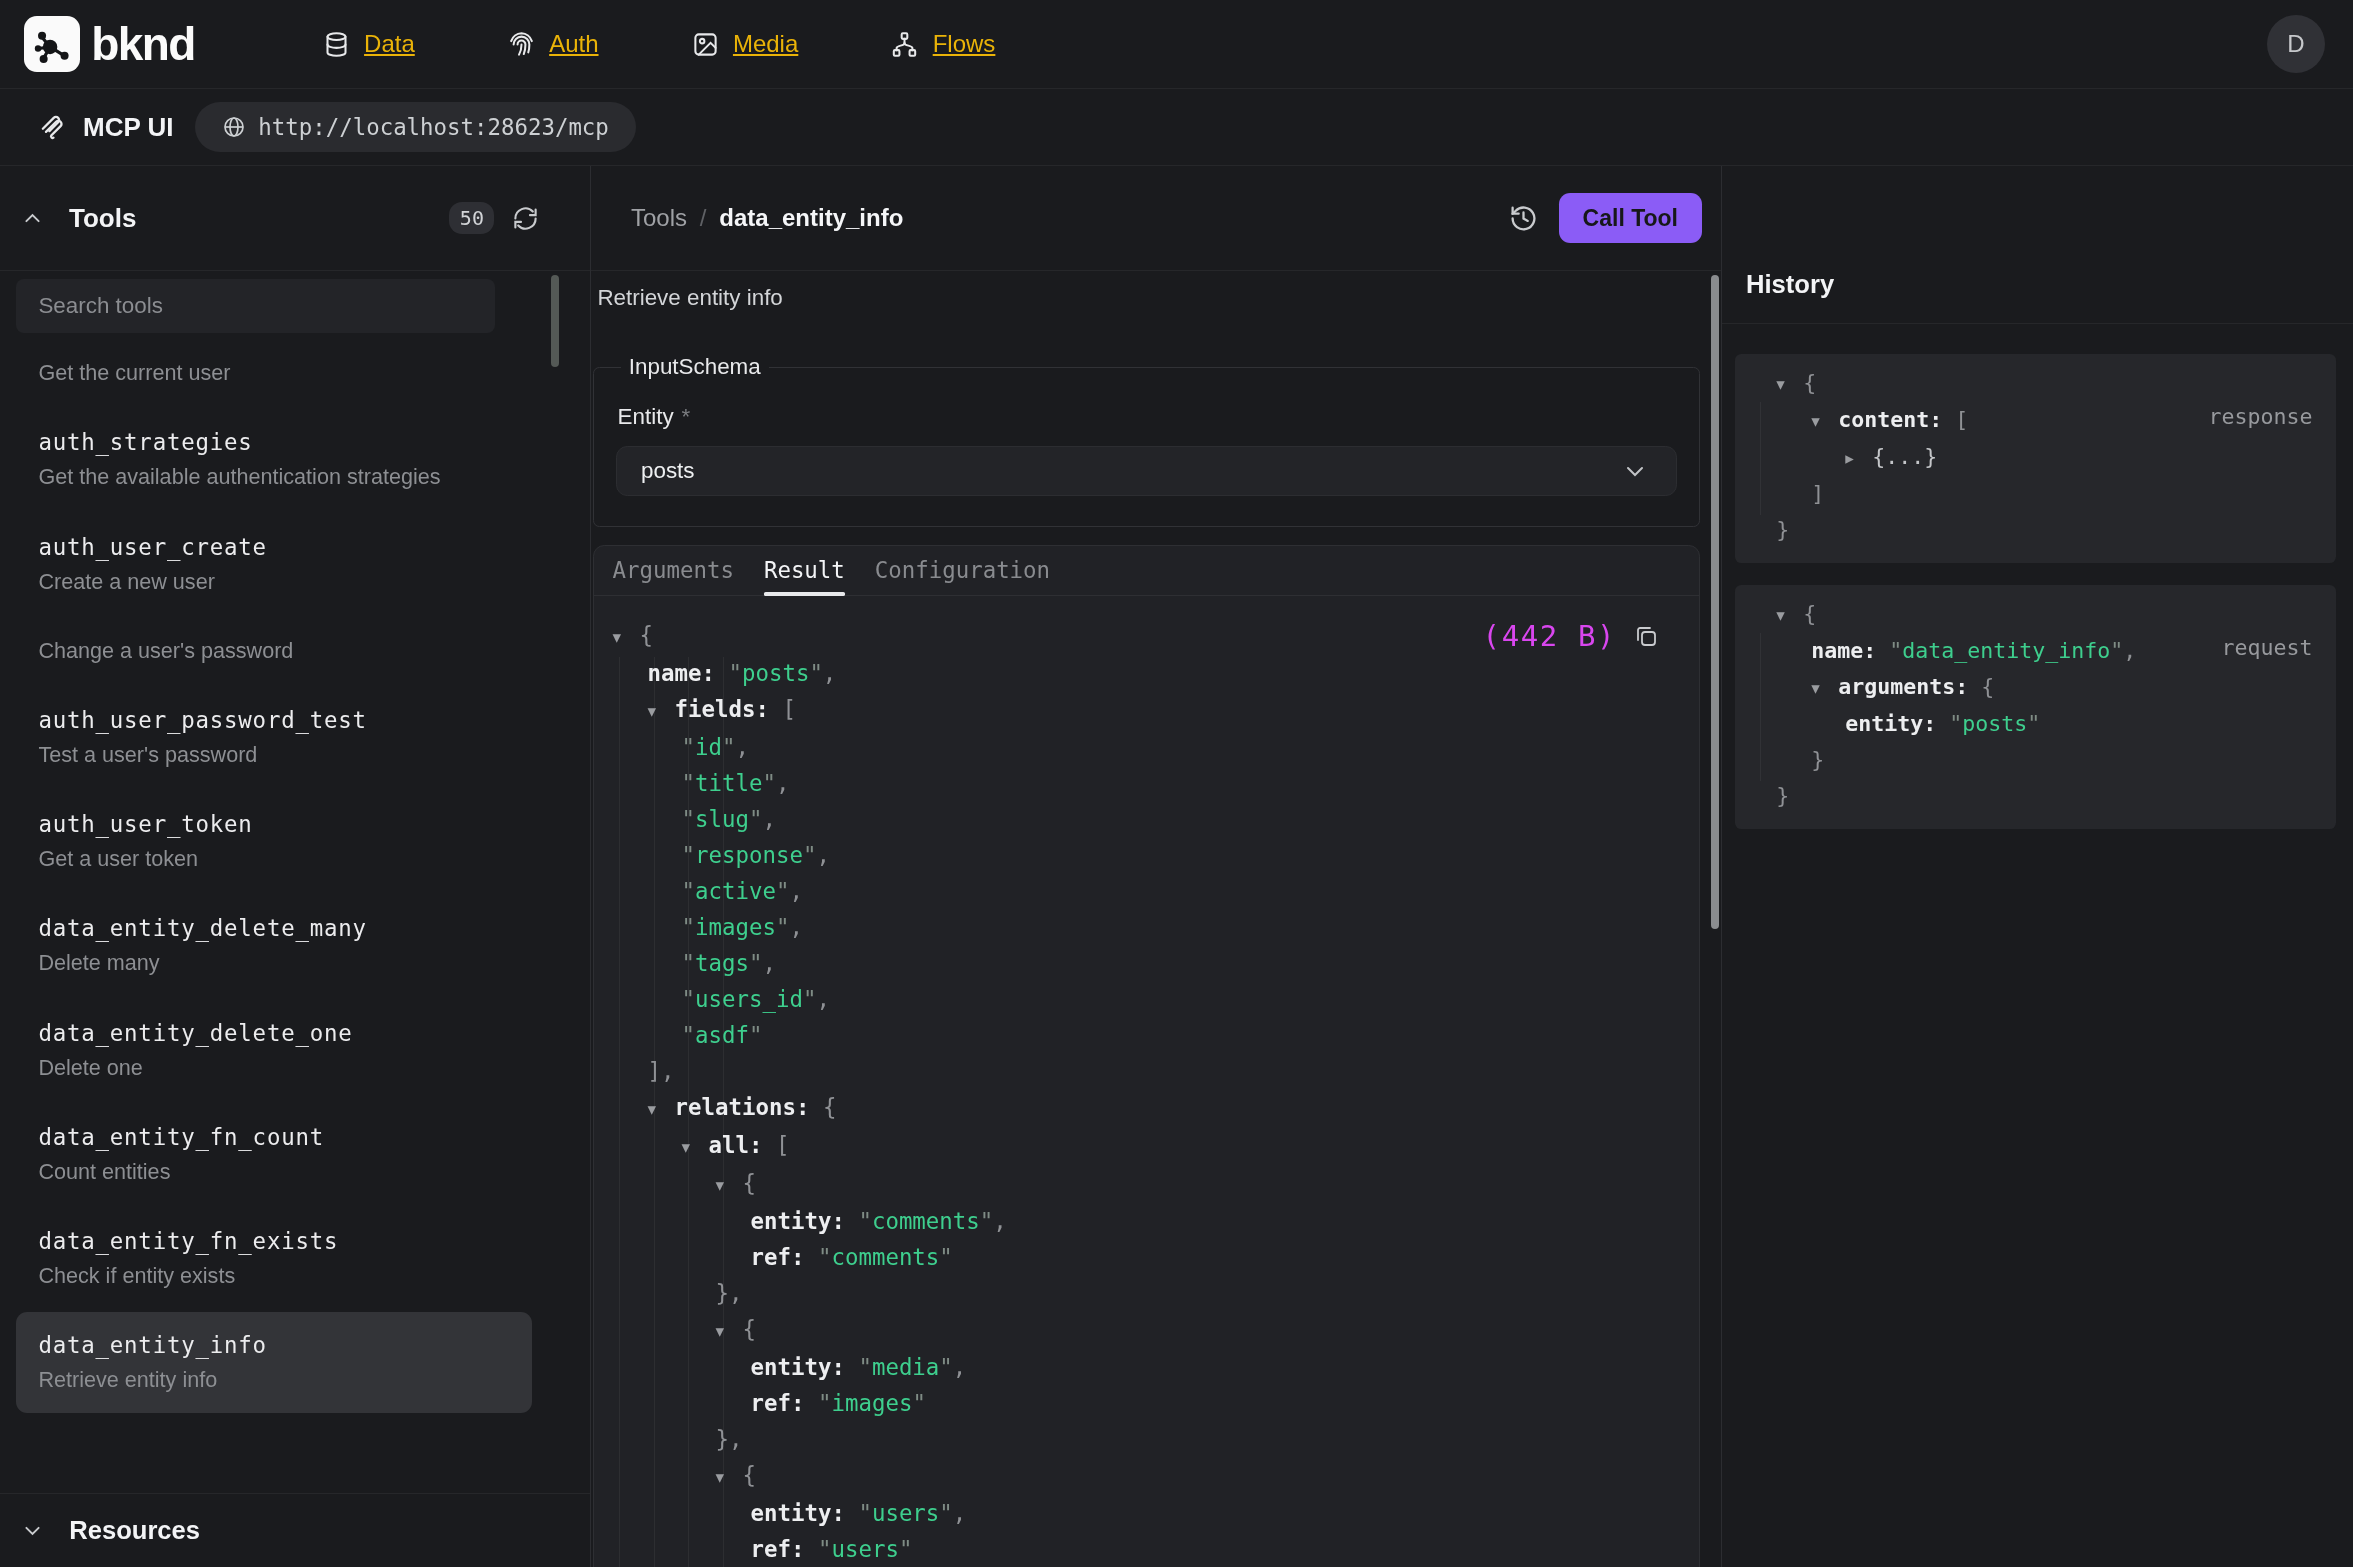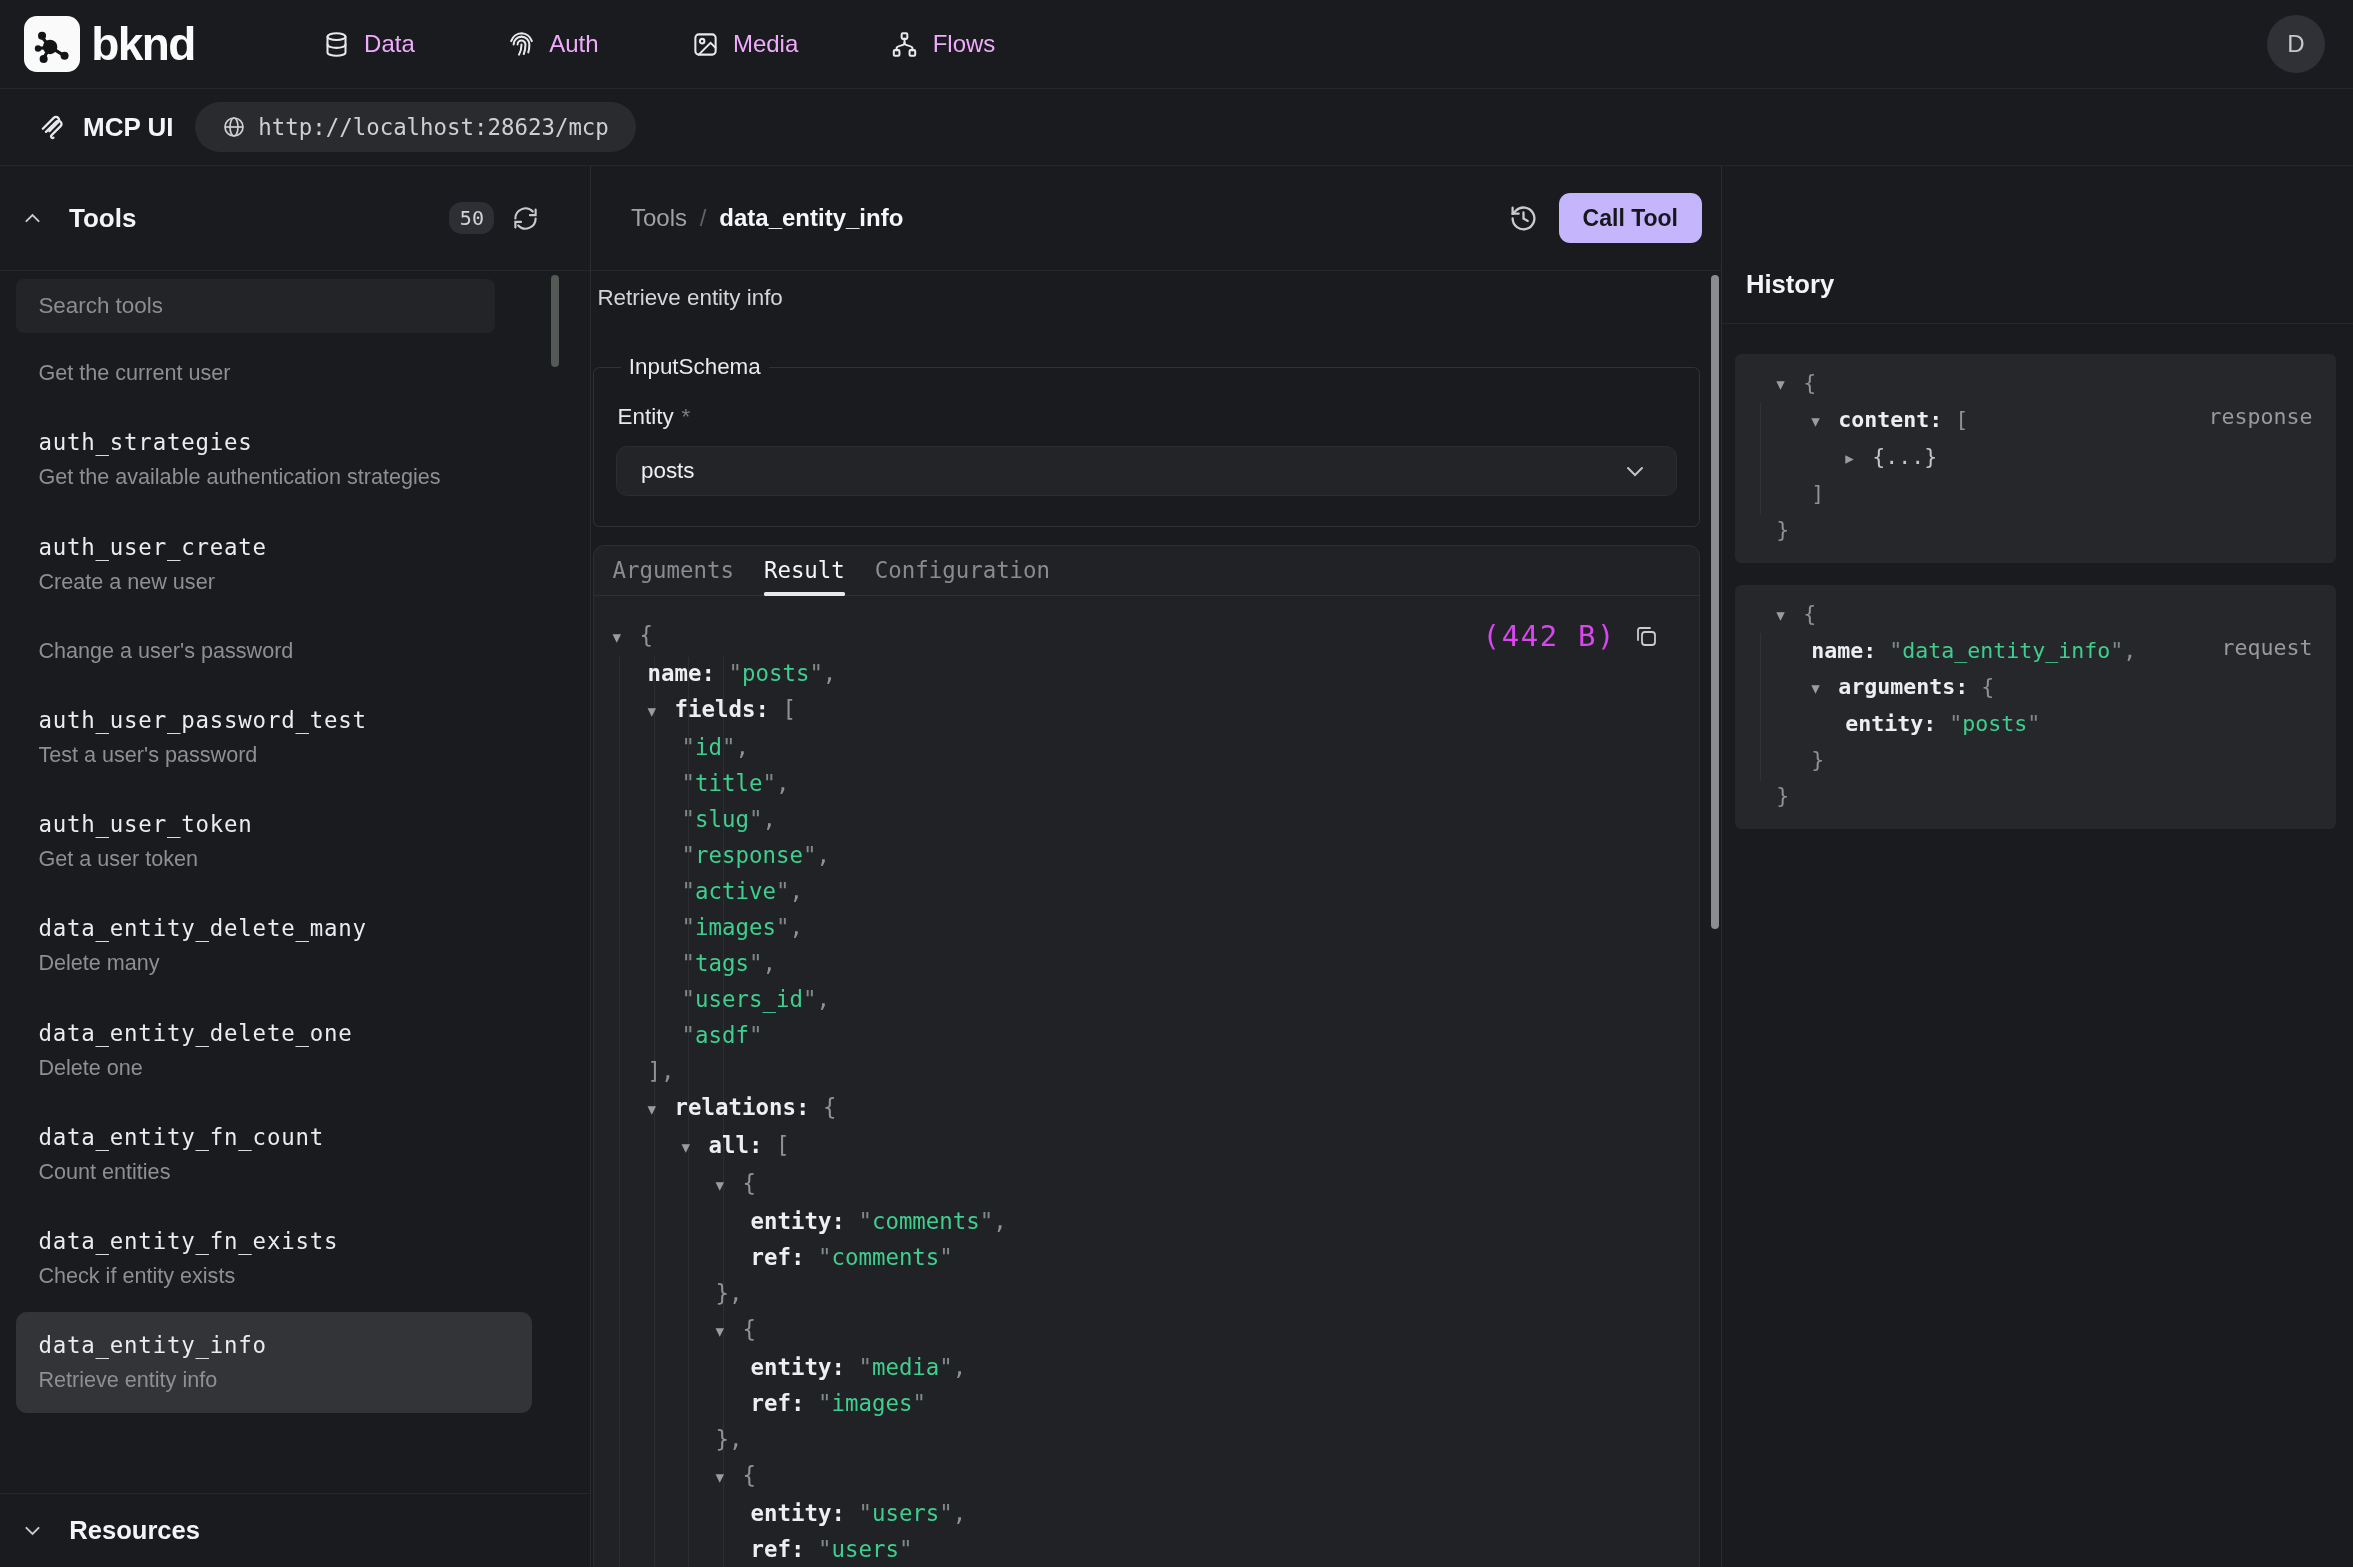--- a/index.html
+++ b/index.html
@@ -23,21 +23,21 @@
     font-family:"Liberation Sans",sans-serif;color:var(--txt-hi);}
   .mono{font-family:"DejaVu Sans Mono",monospace;}
   svg{display:block;}
 
   
   .topnav{height:89px;display:flex;align-items:center;border-bottom:0.8px solid var(--border-soft);padding:0 29px 0 24px;}
   .brand{display:flex;align-items:center;gap:11.2px;}
   .logo-mark{width:56px;height:56px;background:#fafafa;border-radius:12.8px;display:flex;align-items:center;justify-content:center;}
   .logo-text{font-size:46px;font-weight:bold;letter-spacing:-1.6px;color:#fafafa;}
   .nav-items{display:flex;align-items:center;gap:93px;margin-left:128px;}
-  .nav-item{display:flex;align-items:center;gap:14.4px;font-size:24px;font-weight:500;color:#f0abfc;cursor:pointer;}
+  .nav-item{display:flex;align-items:center;gap:14.4px;font-size:24px;font-weight:500;color:#eab308;cursor:pointer;text-decoration:underline;}
   .nav-item svg{stroke:#e8e9eb;}
   .spacer{flex:1;}
   .avatar{width:58px;height:58px;border-radius:50%;background:#303136;display:flex;align-items:center;justify-content:center;
     font-size:24px;color:#c6c8cb;}
 
   
   .mcpbar{height:77px;display:flex;align-items:center;gap:21px;padding:0 38px;border-bottom:0.8px solid var(--border-soft);}
   .mcp-title{display:flex;align-items:center;gap:16px;font-size:26px;font-weight:bold;color:#f3f4f6;}
   .url-pill{height:50px;border-radius:25px;background:var(--bg-pill);display:flex;align-items:center;gap:12.8px;padding:0 27px;}
   .url-text{font-size:22.4px;color:#cdd0d3;}
@@ -66,21 +66,21 @@
   .res-title{font-size:25.6px;font-weight:bold;color:#f3f4f6;margin-left:4.8px;}
   .sb-thumb{position:absolute;top:109px;left:551px;width:8px;height:92px;border-radius:4px;background:#545956;}
 
   
   .main-header{height:105px;display:flex;align-items:center;padding:0 19px 0 40px;border-bottom:0.8px solid var(--border-soft);}
   .crumb{font-size:24px;display:flex;align-items:center;gap:12.8px;}
   .crumb-root{color:#9fa1a5;}
   .crumb-sep{color:#5f6165;}
   .crumb-cur{color:#f5f6f8;font-weight:bold;}
   .hdr-actions{margin-left:auto;display:flex;align-items:center;gap:21px;}
-  .call-tool{height:50px;padding:0 24px;border:none;border-radius:11.2px;background:#c4b5fd;color:#17181a;
+  .call-tool{height:50px;padding:0 24px;border:none;border-radius:11.2px;background:#8b5cf6;color:#17181a;
     font-size:23px;font-weight:bold;font-family:"Liberation Sans",sans-serif;cursor:pointer;}
   .main-scroll{padding:14.4px 21px 0 1.6px;}
   .tool-about{font-size:22.4px;color:#d3d5d8;margin:0 0 43px 4.8px;}
   fieldset.schema{border:0.8px solid #313236;border-radius:6.4px;padding:19px 22.4px 30px 22.4px;}
   fieldset.schema legend{font-size:22.4px;color:#e8e9eb;padding:0 8px;margin-left:4.8px;}
   .field-label{font-size:22.4px;color:#e8e9eb;margin:4.8px 0 16px 1.6px;}
   .req{color:#7b7d81;margin-left:8px;}
   .select{height:50px;background:#232428;border:0.8px solid #2c2d31;border-radius:11.2px;display:flex;align-items:center;
     padding:0 29px 0 24px;cursor:pointer;}
   .select-value{font-size:22.4px;color:#eef0f2;}

